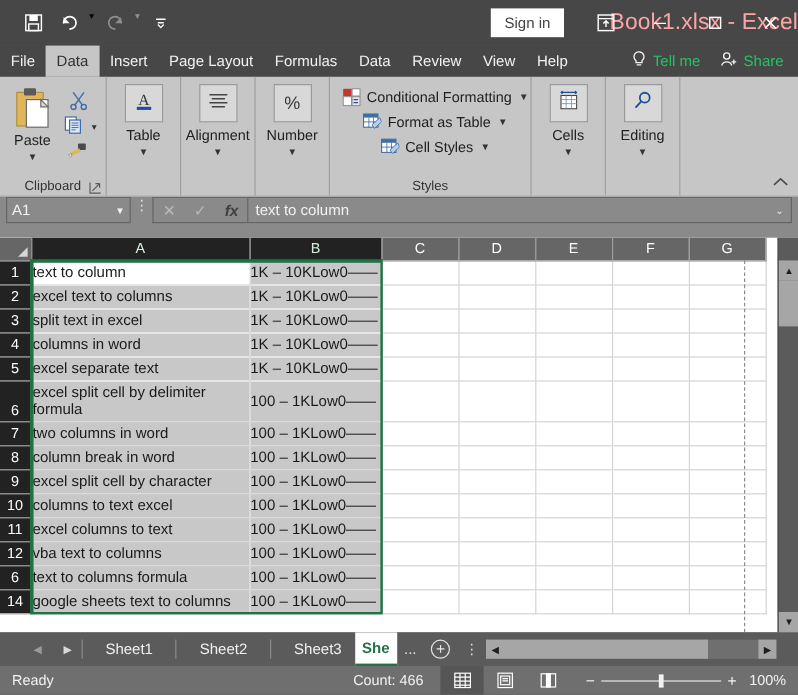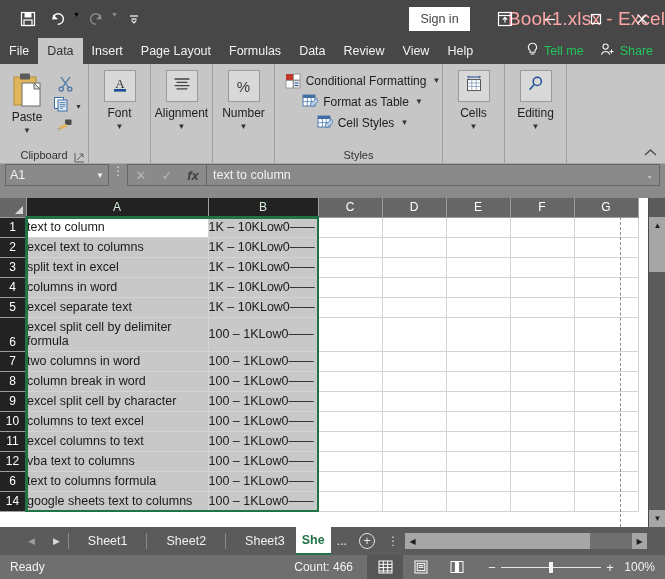--- a/index.html
+++ b/index.html
@@ -600,21 +600,21 @@
 
     <div class="grp g-big">
       <div class="bigbtn-box">
         <span>
           <svg width="20" height="20" viewBox="0 0 20 20">
             <text x="10" y="13.5" font-family="Liberation Serif, serif" font-size="13" text-anchor="middle" fill="#333">A</text>
             <rect x="4" y="15" width="12" height="2.6" fill="#1f4e99"></rect>
           </svg>
         </span>
       </div>
-      <div class="bigbtn-lbl">Font</div>
+      <div class="bigbtn-lbl">Table</div>
       <div class="drop-caret">▼</div>
 
     </div>
 
     <div class="grp g-big">
       <div class="bigbtn-box">
         <span>
           <svg width="20" height="20" viewBox="0 0 20 20" stroke="#444" stroke-width="1.3" stroke-linecap="round">
             <path d="M3 5 H17"></path>
               <path d="M5 8.3 H15"></path>

